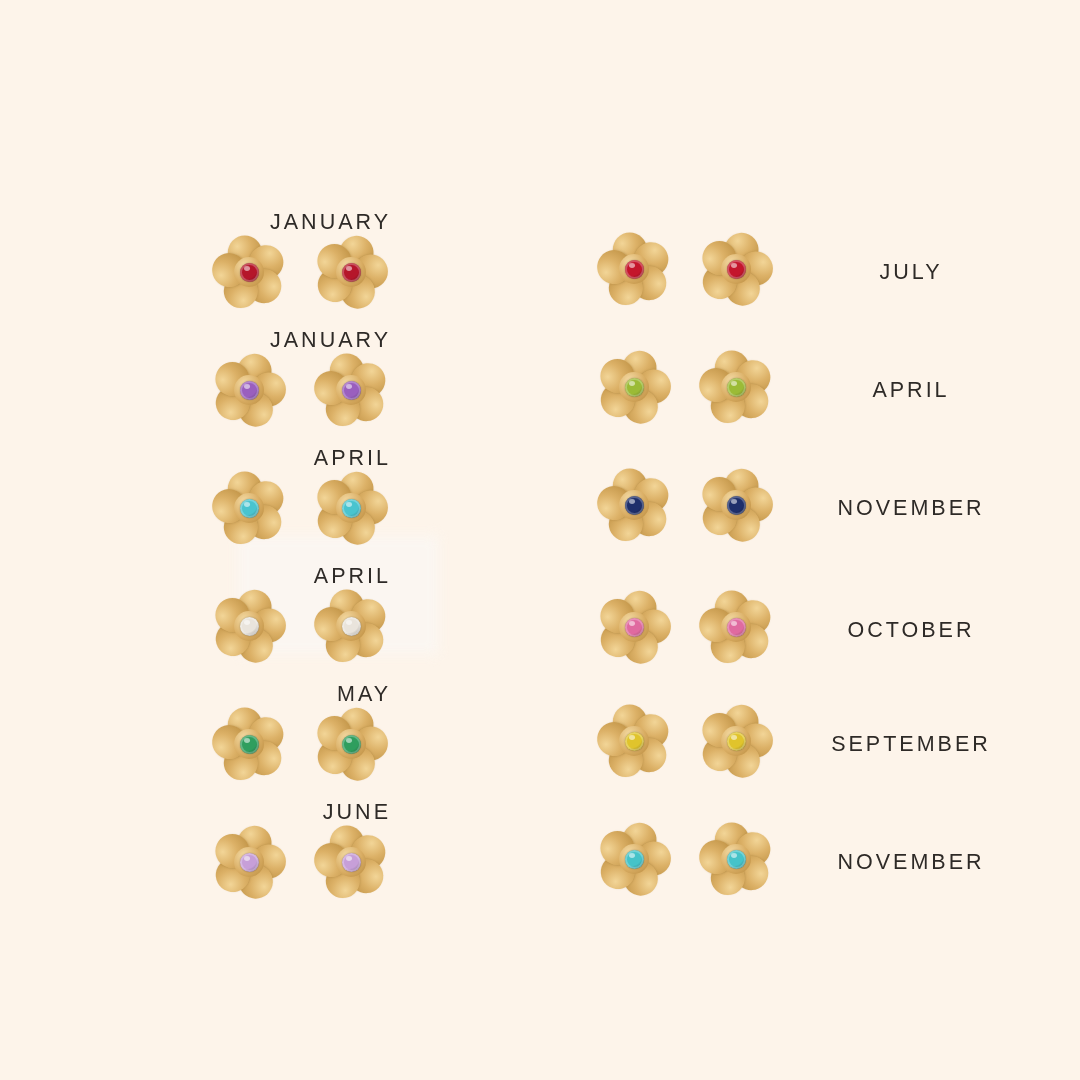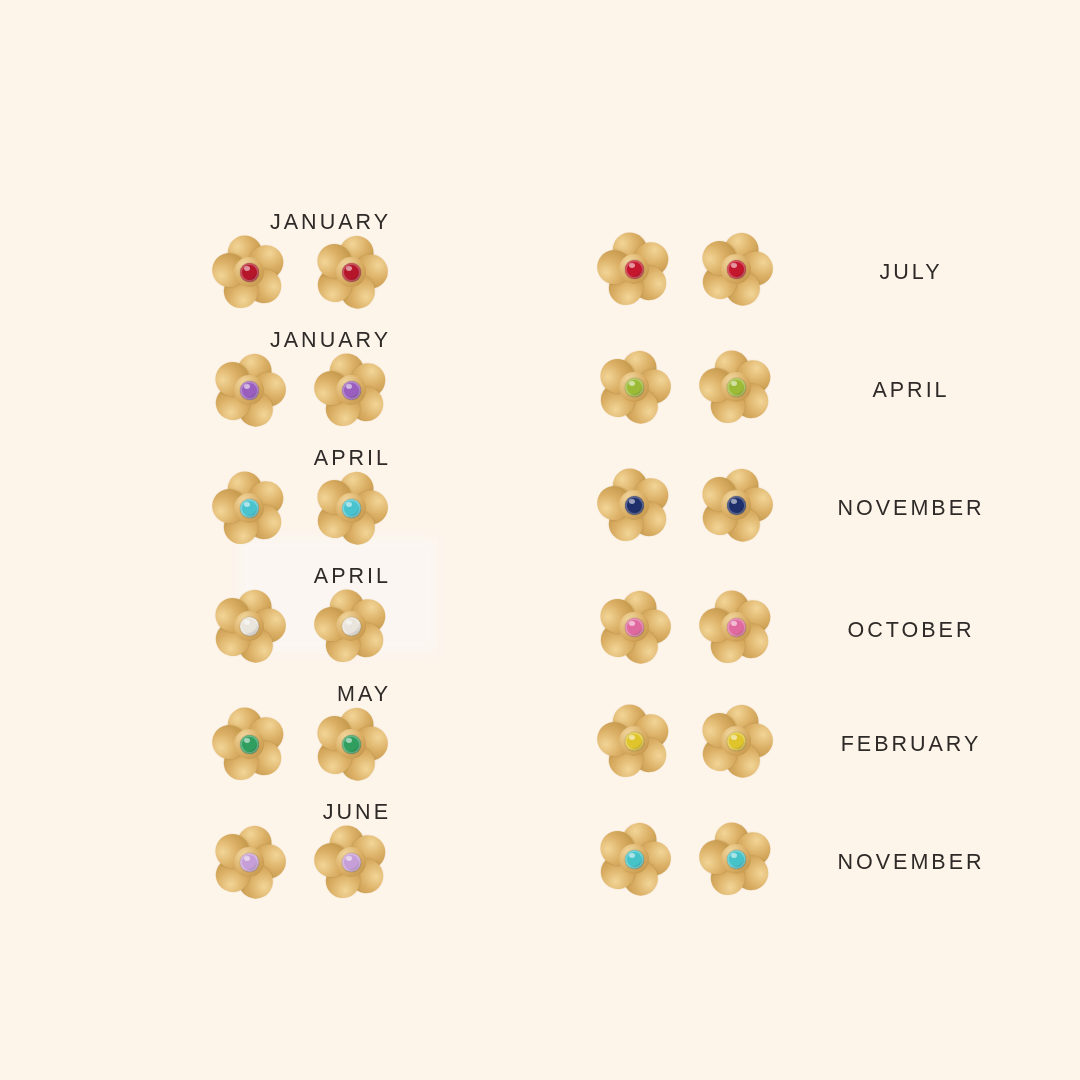--- a/index.html
+++ b/index.html
@@ -484,21 +484,21 @@
             <div class="petal p1"></div>
             <div class="petal p2"></div>
             <div class="petal p3"></div>
             <div class="petal p4"></div>
             <div class="petal p5"></div>
           </div>
           <div class="center-metal"></div>
           <div class="gem" style="background: radial-gradient(circle at 34% 28%, rgb(224, 196, 44) 0%, rgb(224, 196, 44) 55%, rgba(0, 0, 0, 0.45) 100%), rgb(224, 196, 44);"></div>
         </div>
       </div>
-      <div class="label">FEBRUARY</div>
+      <div class="label">SEPTEMBER</div>
     </div>
 
     <div class="row" style="top:590px">
       <div class="pair">
         <div class="flower tilt-b">
           <div class="shadow"></div>
           <div class="petals">
             <div class="petal p1"></div>
             <div class="petal p2"></div>
             <div class="petal p3"></div>

